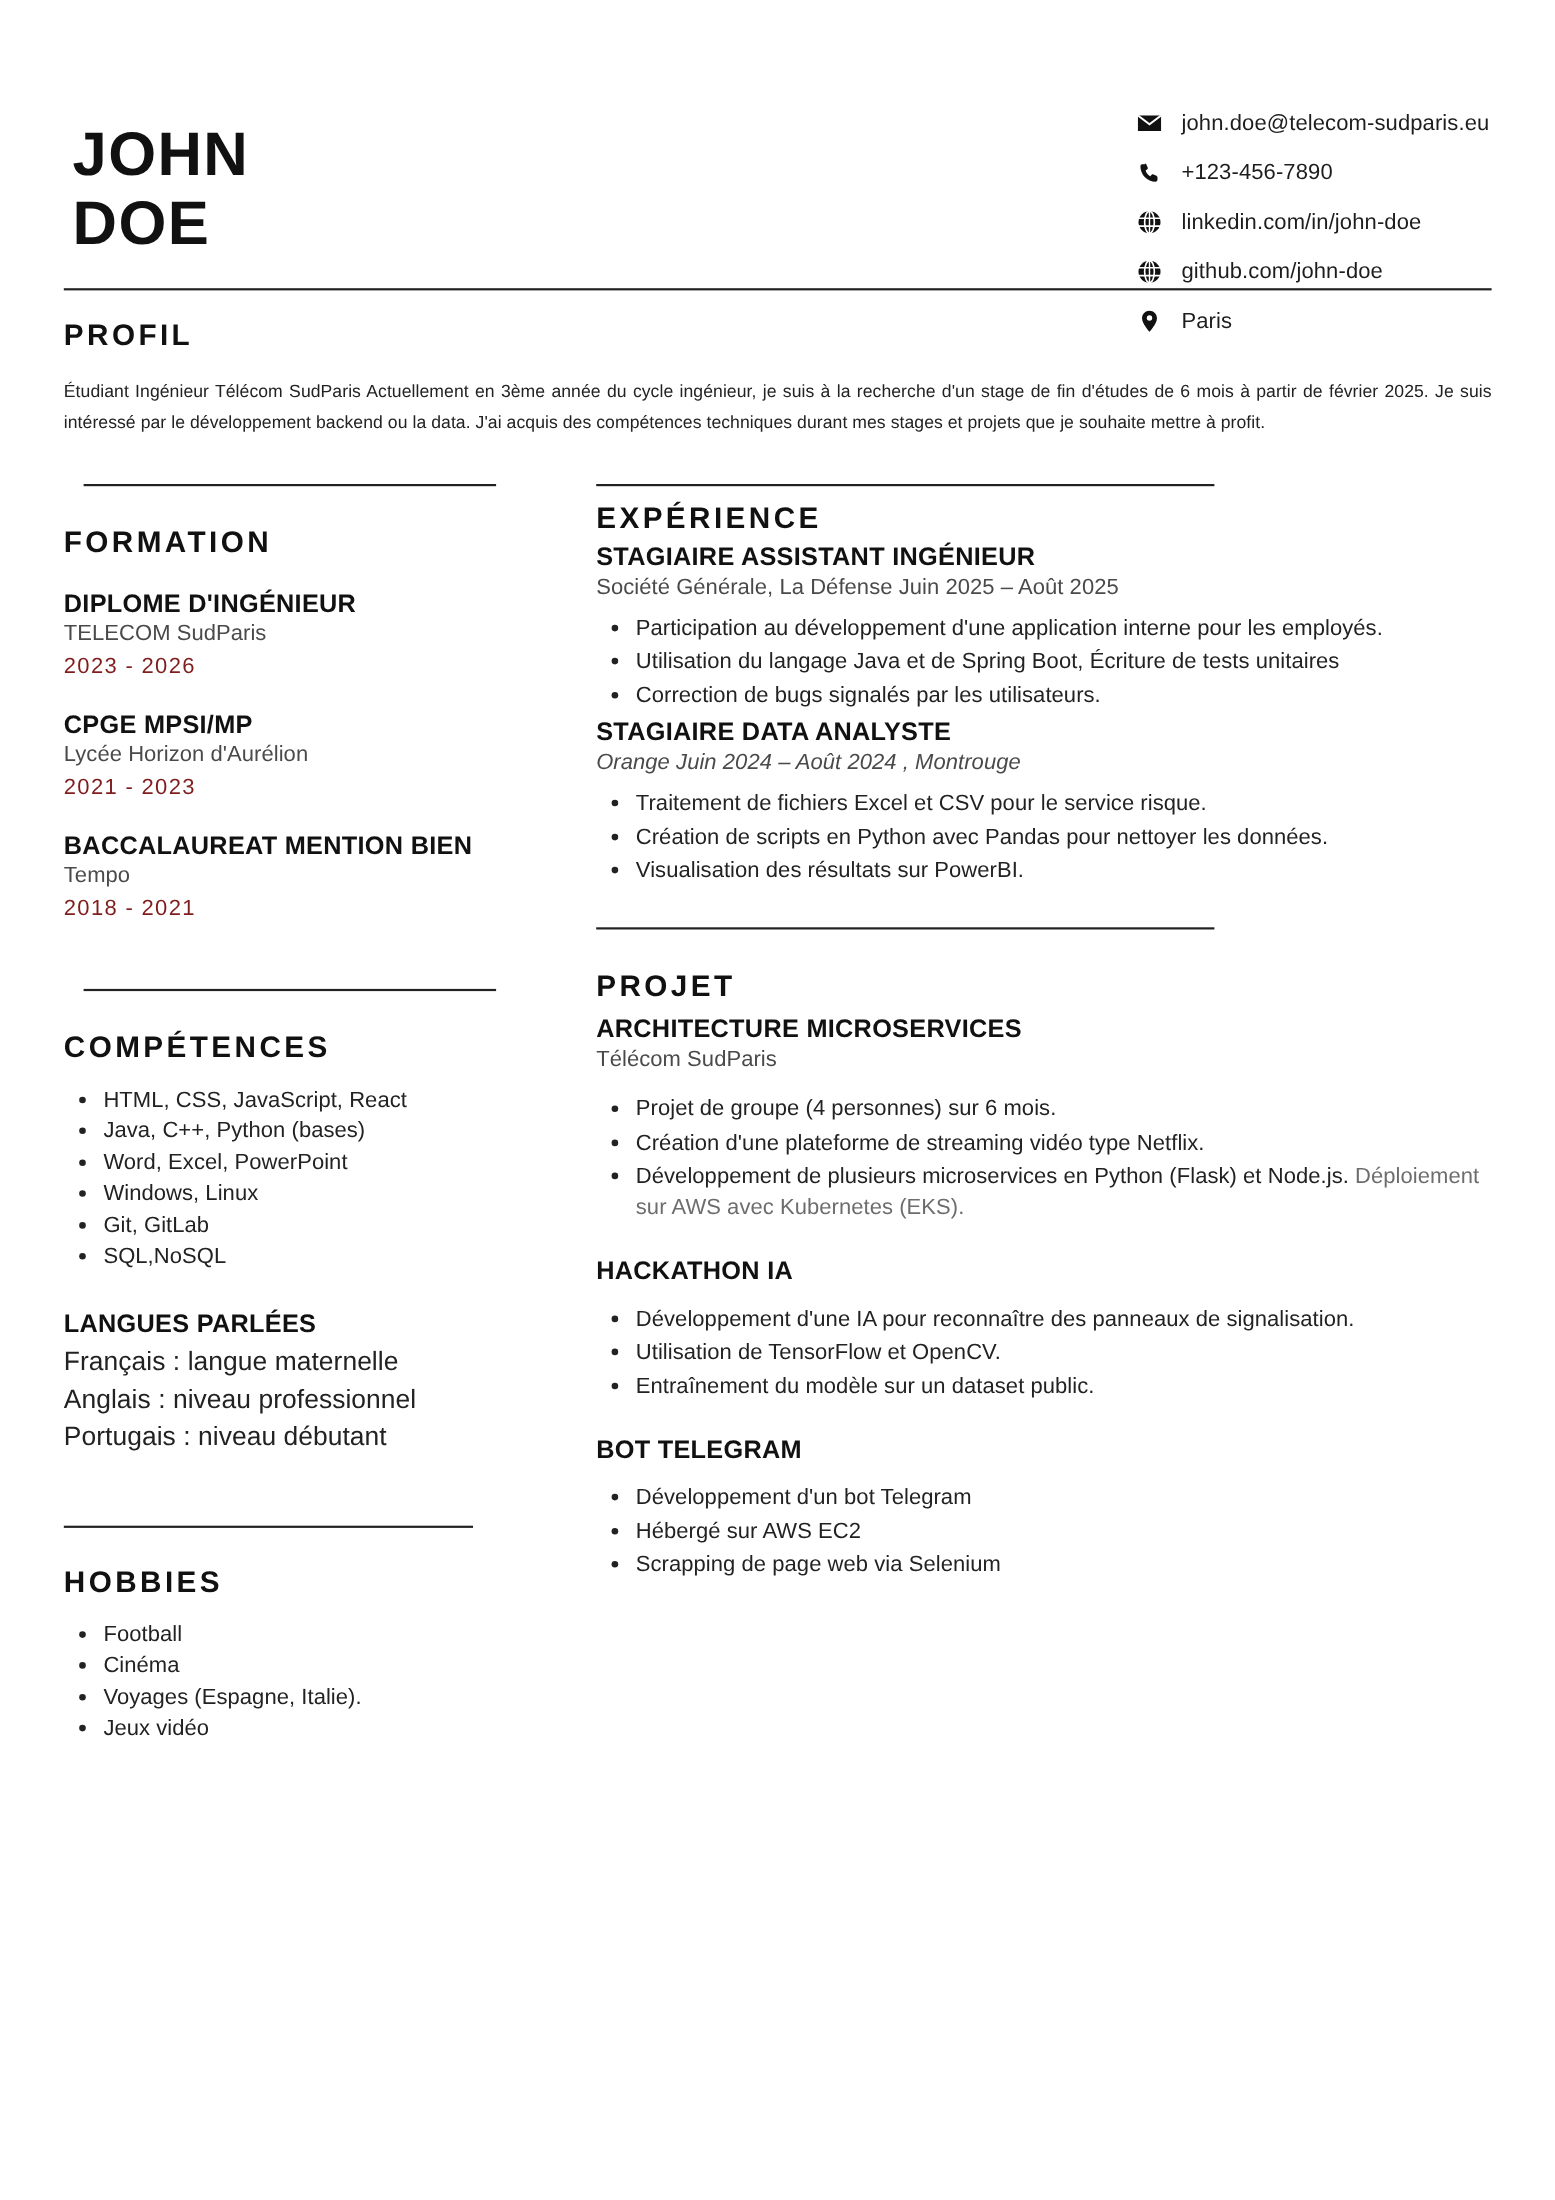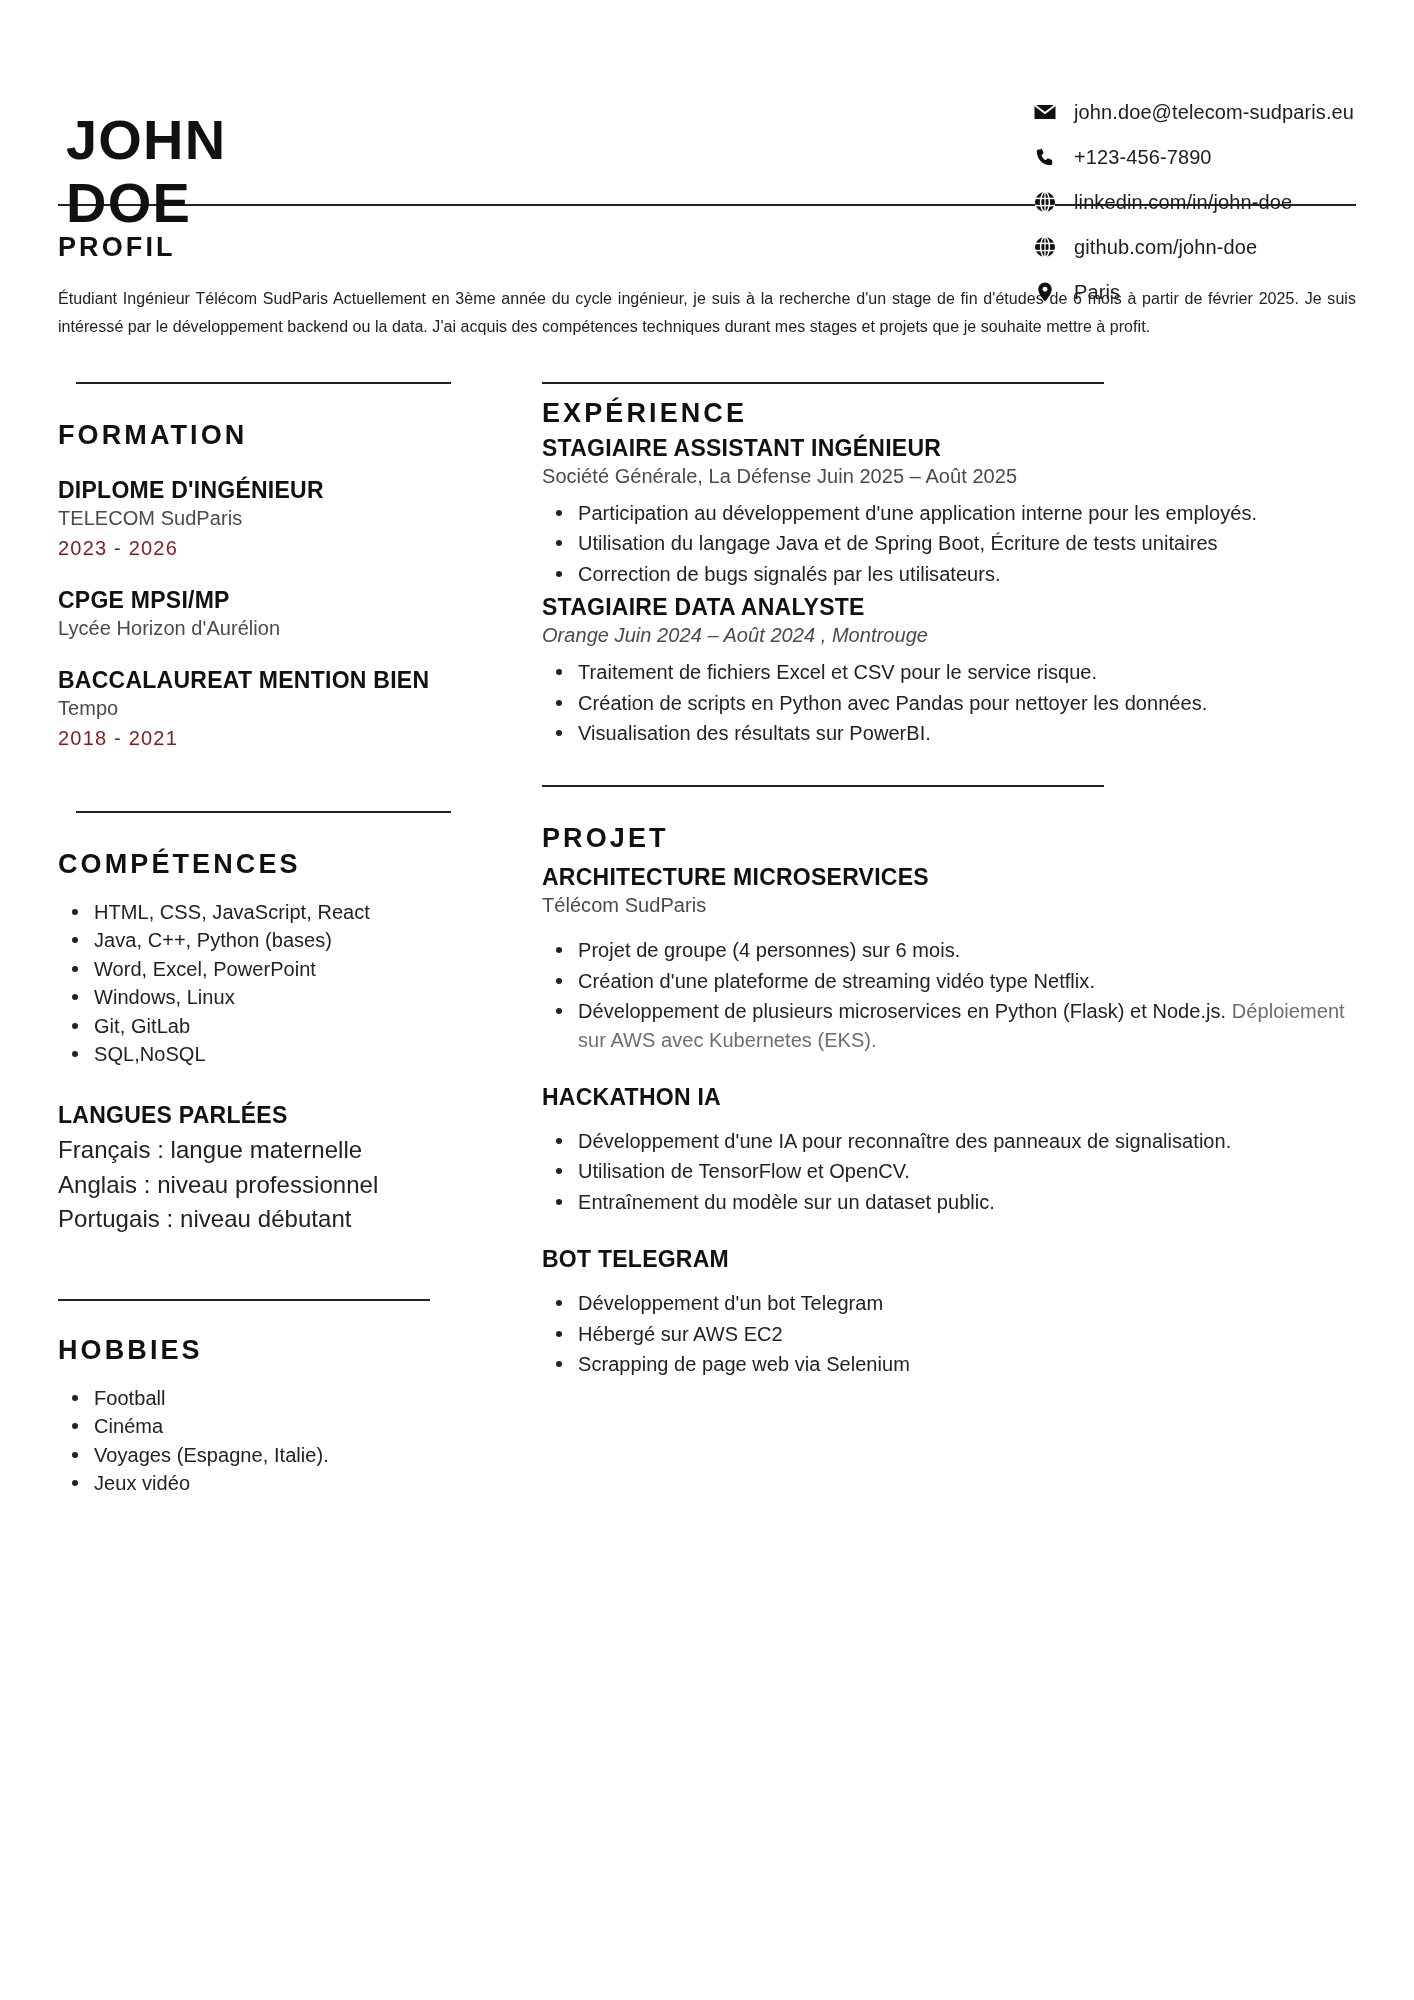--- a/index.html
+++ b/index.html
@@ -16,21 +16,21 @@
     padding: 0 58px;
     overflow: hidden;
   }
 
   
   .header {
     display: flex;
     align-items: flex-start;
     justify-content: space-between;
     padding-top: 92px;
-    height: 204px;
+    height: 262px;
   }
   .name {
     font-family: "Liberation Sans Narrow", "Liberation Sans", sans-serif;
     font-weight: 700;
     font-size: 56px;
     line-height: 1.13;
     letter-spacing: 1.2px;
     color: #111111;
     padding-top: 16px;
     padding-left: 8px;
@@ -252,20 +252,21 @@
 
         <div style="margin-bottom:24px;">
           <div class="entry-title">DIPLOME D'INGÉNIEUR</div>
           <div class="entry-sub">TELECOM SudParis</div>
           <div class="entry-date">2023 - 2026</div>
         </div>
 
         <div style="margin-bottom:24px;">
           <div class="entry-title">CPGE MPSI/MP</div>
           <div class="entry-sub">Lycée Horizon d'Aurélion</div>
+          <div class="entry-date">2021 - 2023</div>
         </div>
 
         <div>
           <div class="entry-title">BACCALAUREAT MENTION BIEN</div>
           <div class="entry-sub">Tempo</div>
           <div class="entry-date">2018 - 2021</div>
         </div>
       </div>
 
       <div class="block" style="margin-top:58px;">

